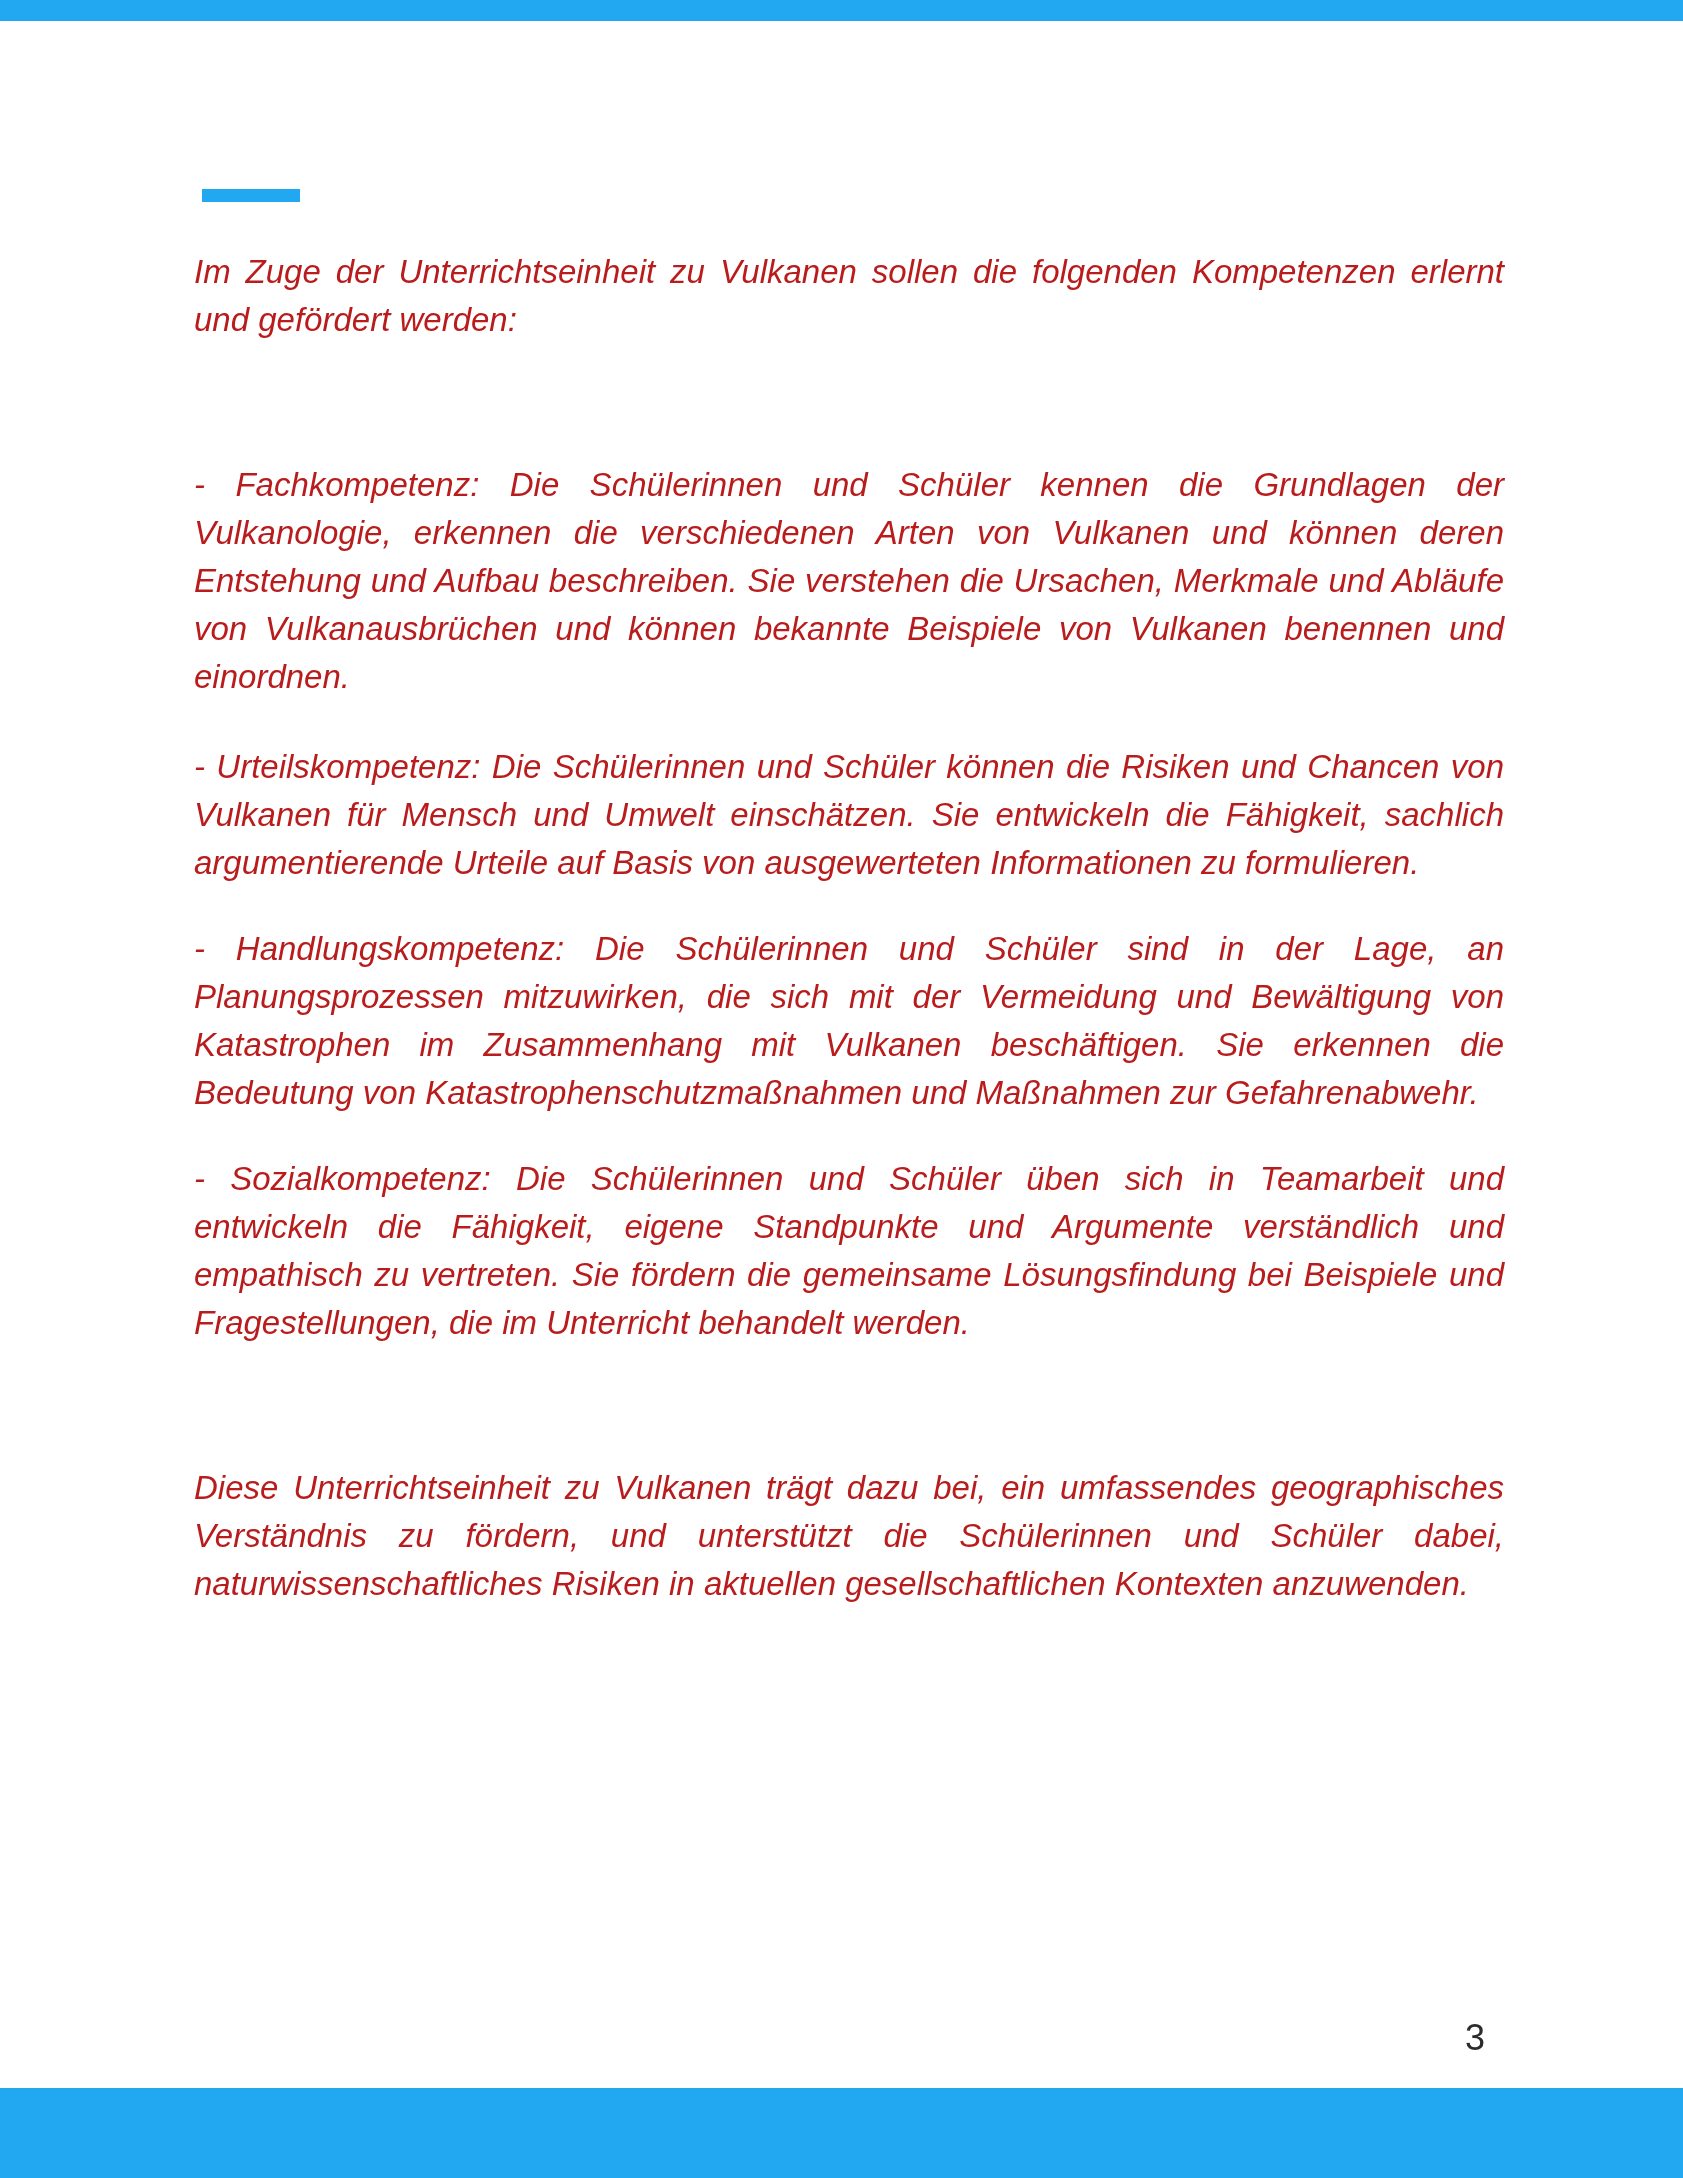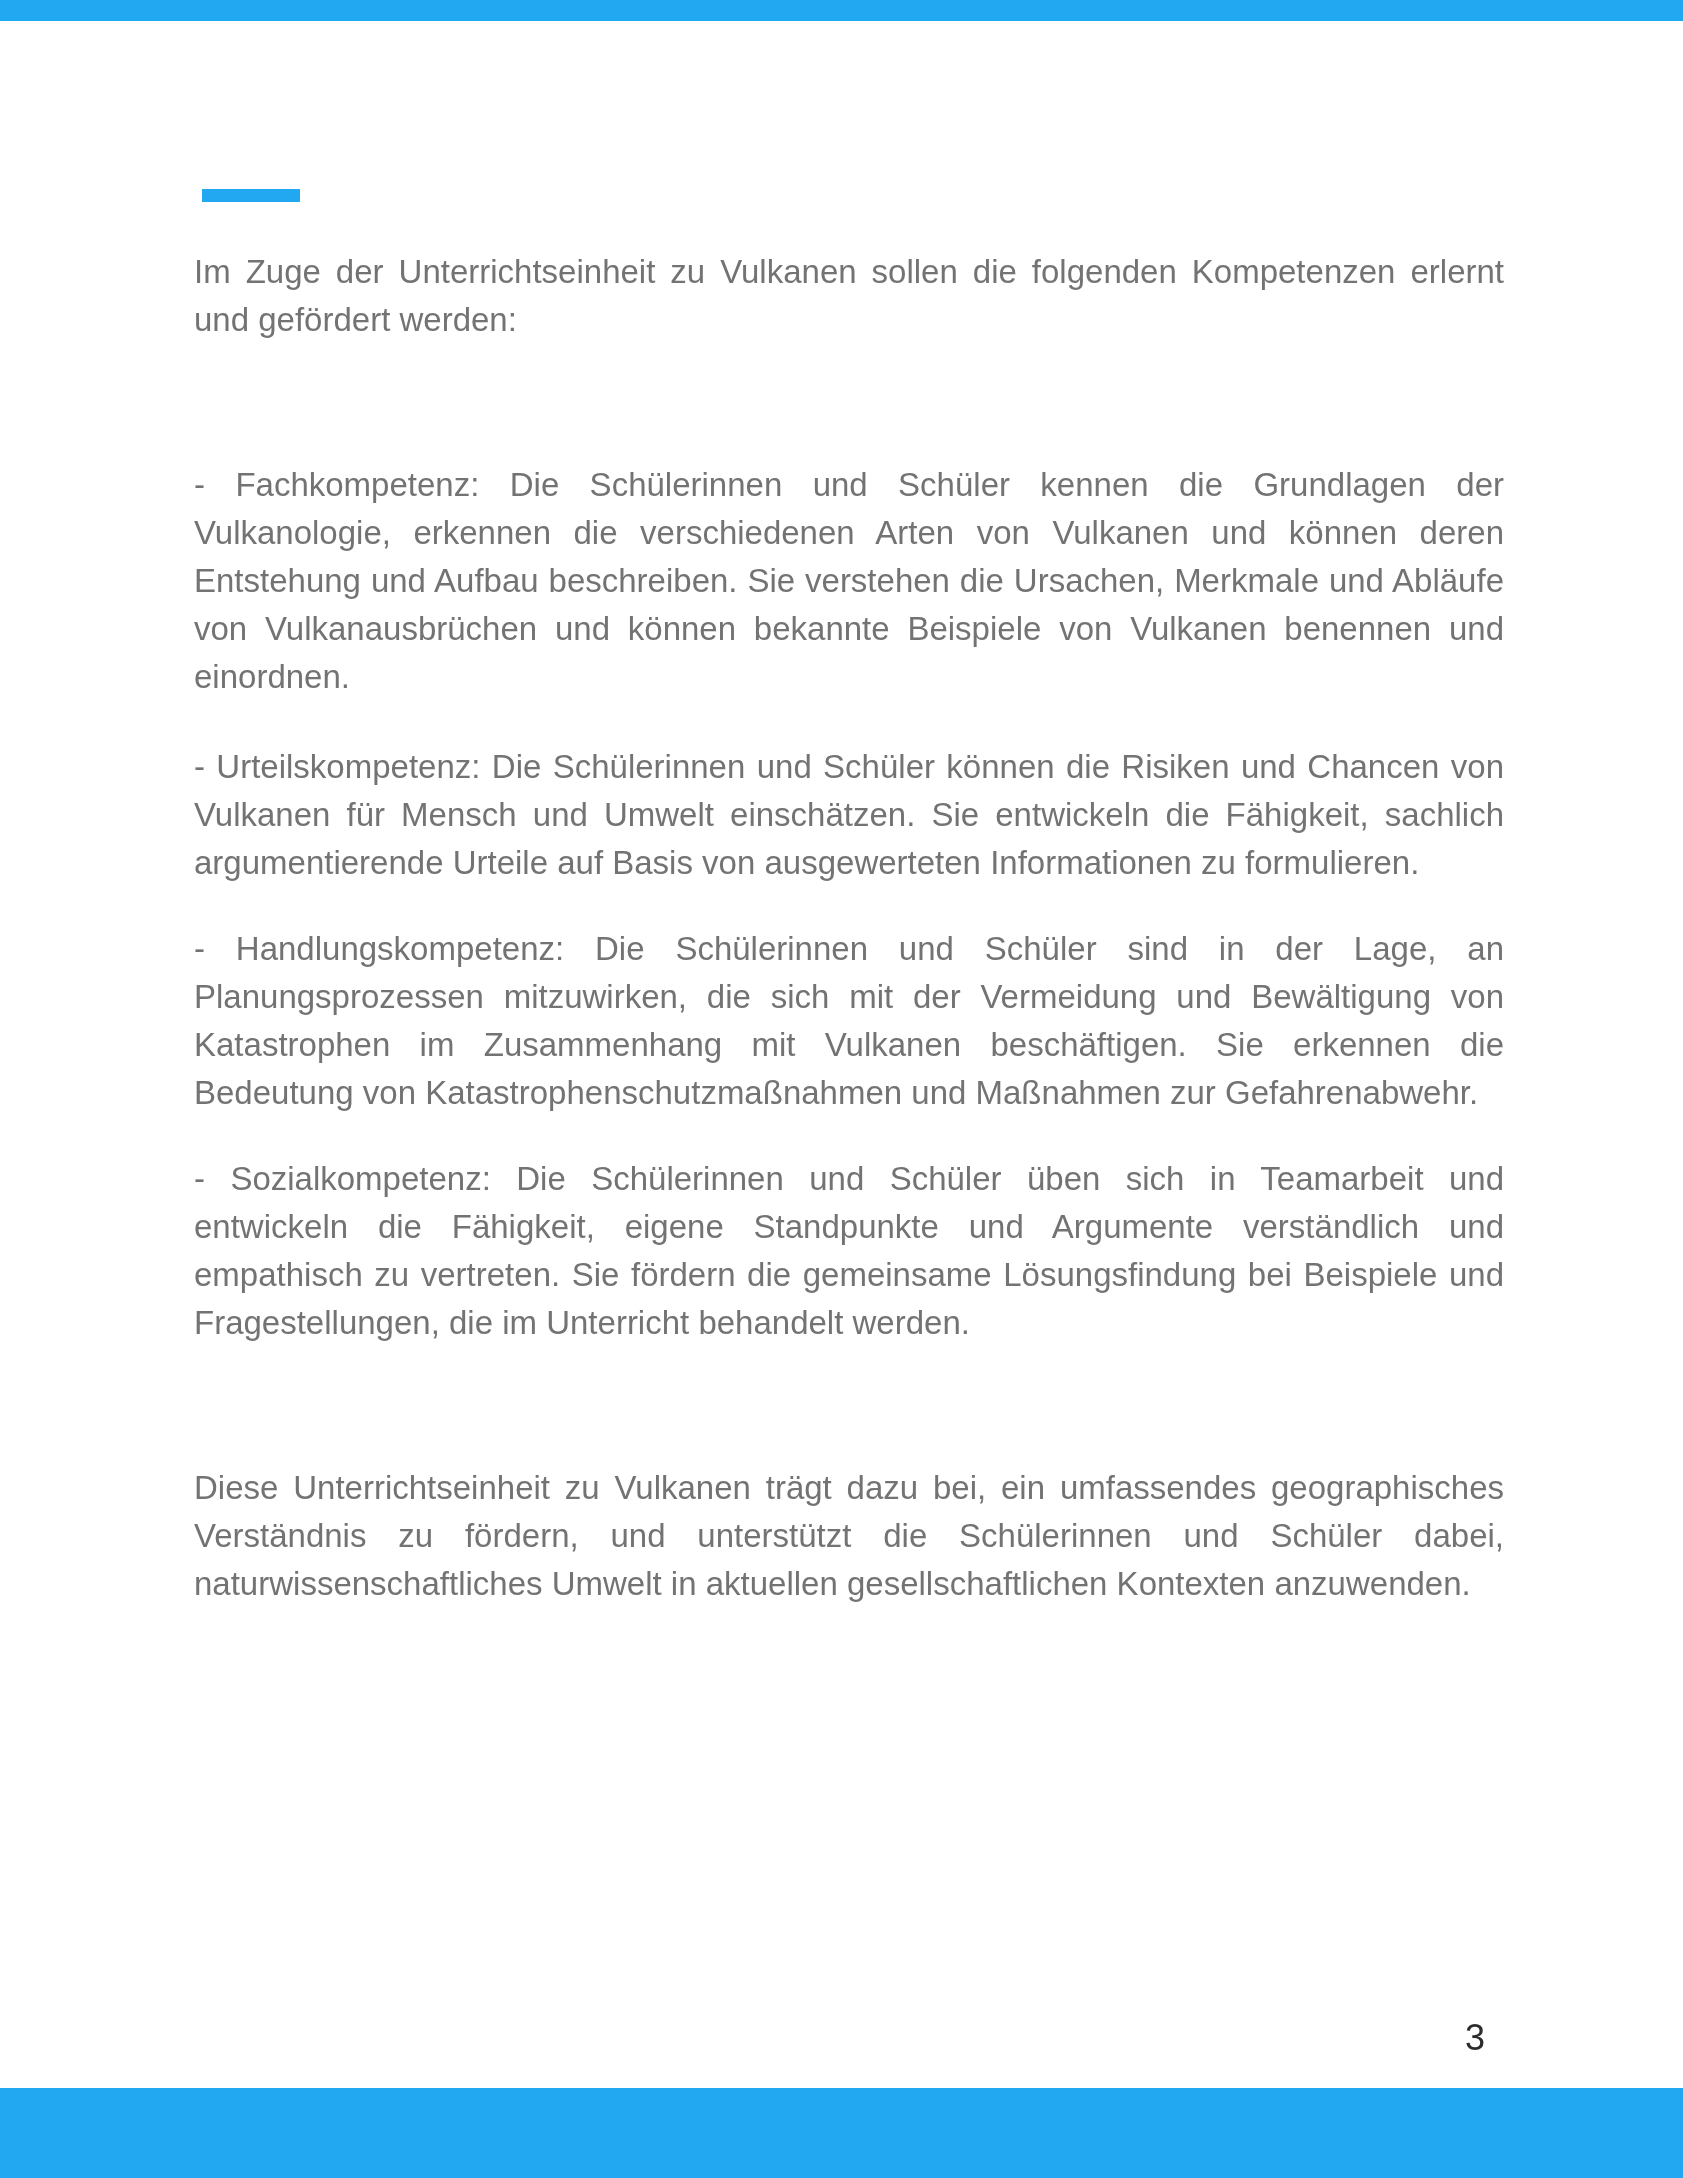--- a/index.html
+++ b/index.html
@@ -27,24 +27,25 @@
     top: 189px;
     width: 98px;
     height: 13px;
     background: #21a8f0;
   }
   .content {
     position: absolute;
     left: 194px;
     top: 248px;
     width: 1310px;
-    color: #737373;
+    color: #b91c1c;
     font-size: 33px;
     line-height: 48px;
     text-align: justify;
+    font-style: italic;
   }
   .content p {
     margin: 0;
   }
   .content p.gap-normal   { margin-bottom: 38px; }
   .content p.gap-after-c1 { margin-bottom: 42px; }
   .content p.gap-after-c2 { margin-bottom: 34px; }
   .content p.gap-large    { margin-bottom: 117px; }
   .page-number {
     position: absolute;
@@ -76,19 +77,19 @@
 
   <p class="gap-after-c1">- Fachkompetenz: Die Schülerinnen und Schüler kennen die Grundlagen der Vulkanologie, erkennen die verschiedenen Arten von Vulkanen und können deren Entstehung und Aufbau beschreiben. Sie verstehen die Ursachen, Merkmale und Abläufe von Vulkanausbrüchen und können bekannte Beispiele von Vulkanen benennen und einordnen.</p>
 
 
   <p class="gap-normal">- Urteilskompetenz: Die Schülerinnen und Schüler können die Risiken und Chancen von Vulkanen für Mensch und Umwelt einschätzen. Sie entwickeln die Fähigkeit, sachlich argumentierende Urteile auf Basis von ausgewerteten Informationen zu formulieren.</p>
 
   <p class="gap-normal">- Handlungskompetenz: Die Schülerinnen und Schüler sind in der Lage, an Planungsprozessen mitzuwirken, die sich mit der Vermeidung und Bewältigung von Katastrophen im Zusammenhang mit Vulkanen beschäftigen. Sie erkennen die Bedeutung von Katastrophenschutzmaßnahmen und Maßnahmen zur Gefahrenabwehr.</p>
 
   <p class="gap-large">- Sozialkompetenz: Die Schülerinnen und Schüler üben sich in Teamarbeit und entwickeln die Fähigkeit, eigene Standpunkte und Argumente verständlich und empathisch zu vertreten. Sie fördern die gemeinsame Lösungsfindung bei Beispiele und Fragestellungen, die im Unterricht behandelt werden.</p>
 
-  <p>Diese Unterrichtseinheit zu Vulkanen trägt dazu bei, ein umfassendes geographisches Verständnis zu fördern, und unterstützt die Schülerinnen und Schüler dabei, naturwissenschaftliches Umwelt in aktuellen gesellschaftlichen Kontexten anzuwenden.</p>
+  <p>Diese Unterrichtseinheit zu Vulkanen trägt dazu bei, ein umfassendes geographisches Verständnis zu fördern, und unterstützt die Schülerinnen und Schüler dabei, naturwissenschaftliches Risiken in aktuellen gesellschaftlichen Kontexten anzuwenden.</p>
 </div>
 
 <div class="page-number">3</div>
 
 <div class="bottom-bar"></div>
 
 
 </body></html>

